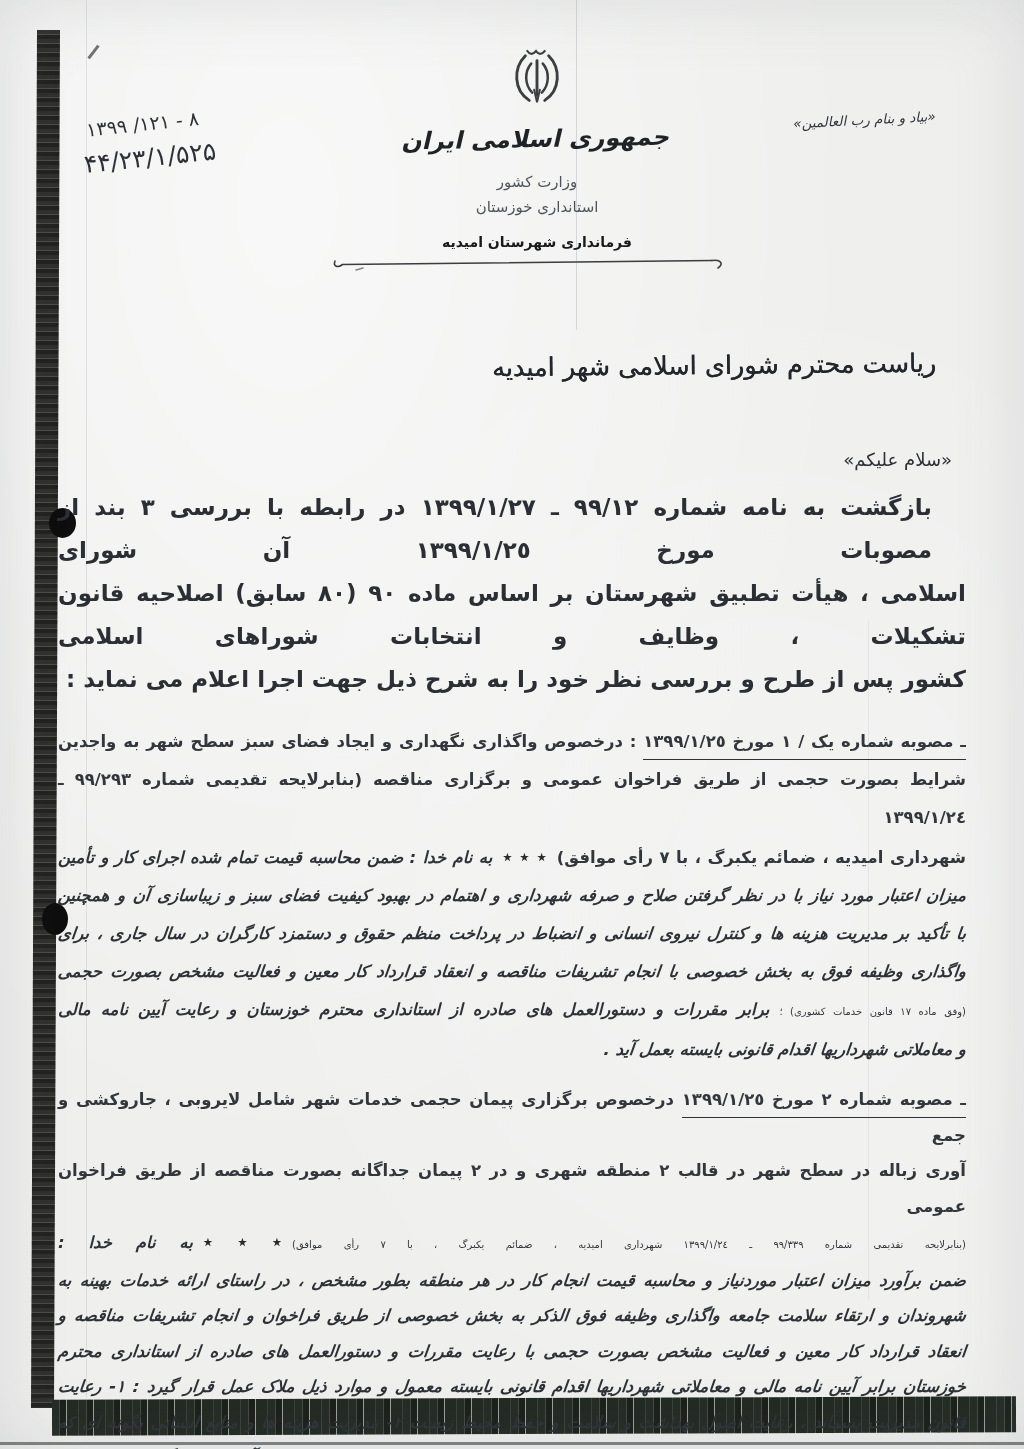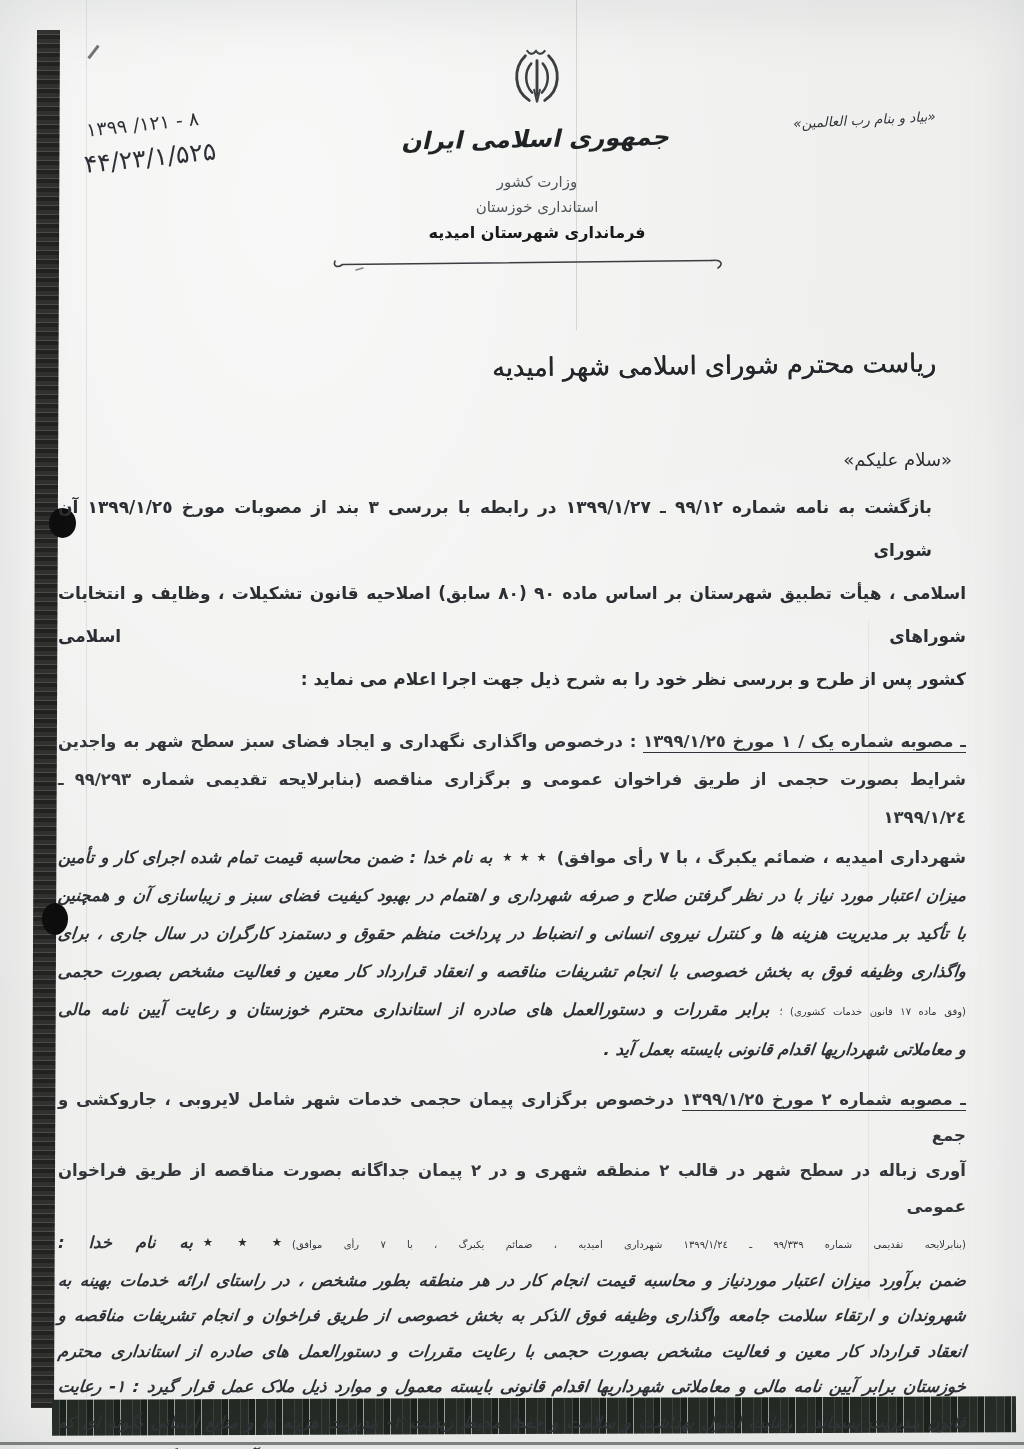--- a/index.html
+++ b/index.html
@@ -37,38 +37,38 @@
   .invocation{position:absolute;left:793px;top:110px;width:205px;font-size:13.5px;
         color:#2f3339;transform:rotate(-3deg);font-style:italic;text-align:left;}
 
   
   .letterhead{position:absolute;left:362px;top:40px;width:350px;text-align:center;color:#4e545a;}
   .emblem{display:block;margin:0 auto;width:62px;height:82px;}
   .lh-country{font-size:24px;font-weight:700;color:#1f2326;margin-top:3px;
         transform:skewX(-14deg) rotate(-1deg);}
   .lh-ministry{font-size:15px;margin-top:20px;letter-spacing:1px;}
   .lh-province{font-size:15px;margin-top:7px;letter-spacing:.5px;text-align:center;}
-  .lh-office{font-size:16px;font-weight:700;color:#17191b;margin-top:7px;}
+  .lh-office{font-size:14px;font-weight:700;color:#17191b;margin-top:18px;}
   .divider{position:absolute;left:330px;top:255px;width:400px;height:18px;}
 
   
   .addressee{position:absolute;right:88px;top:350px;font-size:25.5px;color:#23272b;
         transform:rotate(-.6deg);text-shadow:.4px 0 0 currentColor;}
   .salutation{position:absolute;right:72px;top:449px;font-size:18px;color:#2c3034;}
 
   
   .body-text{position:absolute;left:58px;right:58px;top:486px;color:#33373b;}
   .ln{text-align:justify;text-align-last:justify;}
   .ln.last{text-align-last:right;}
-  .intro{font-weight:700;font-size:17px;line-height:43px;color:#2b2f33;}
+  .intro{font-weight:700;font-size:23px;line-height:43px;color:#2b2f33;}
   .intro .indent{padding-right:34px;}
   .res{font-size:16.5px;font-weight:600;}
   .res1{margin-top:22px;line-height:38px;}
   .res2{margin-top:13px;line-height:35.5px;}
-  .u{border-bottom:1.6px solid #2f3337;padding-bottom:1px;}
+  .u{border-bottom:1.6px solid #2f3337;padding-bottom:8px;}
   .ln.hand{font-style:italic;transform:skewX(-6deg);color:#2e3236;}
   span.hand{font-style:italic;color:#2e3236;}
   .small{font-size:10px;font-weight:500;margin-top:24px;}
   .stars{font-size:19px;letter-spacing:6px;margin:0 10px;color:#2b2b2b;font-weight:400;}
 </style>
 </head>
 <body>
 
 <div class="page">
 

